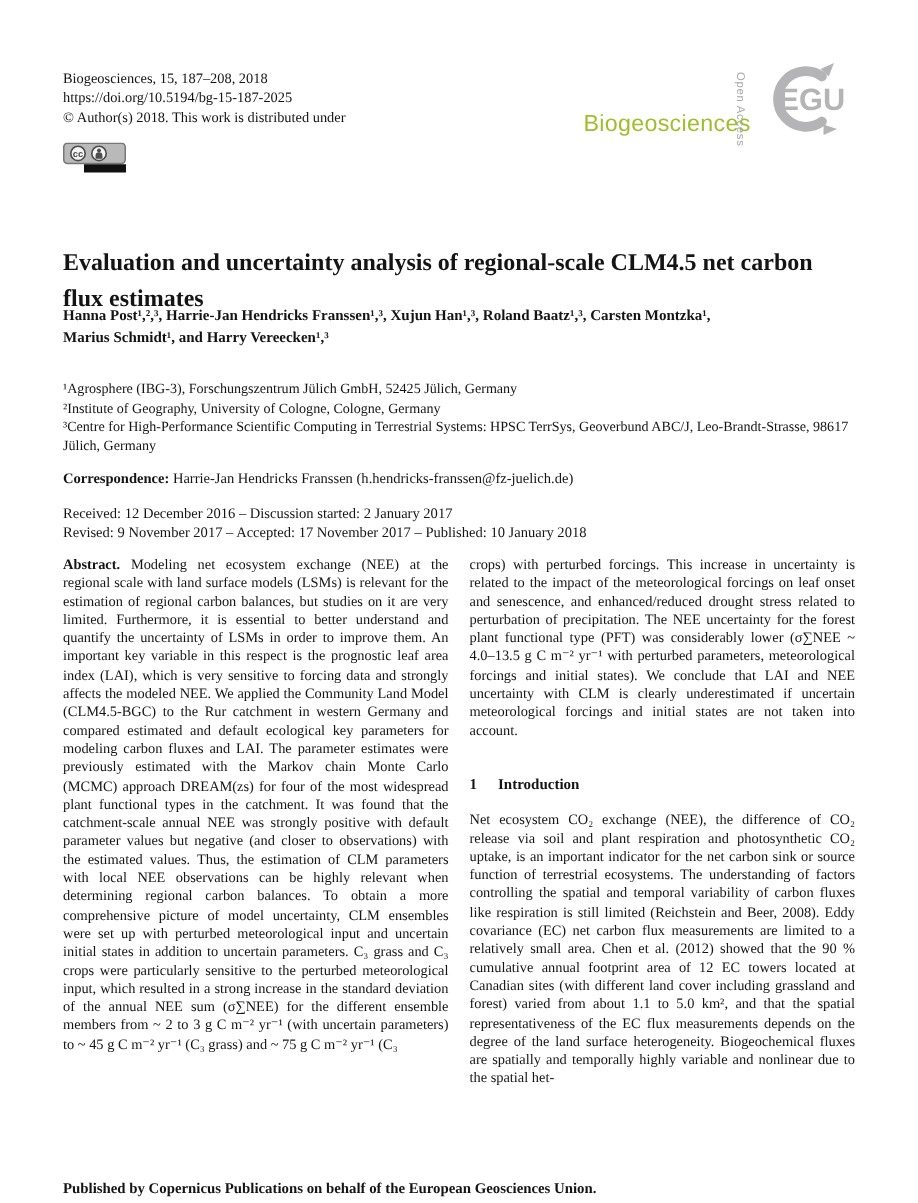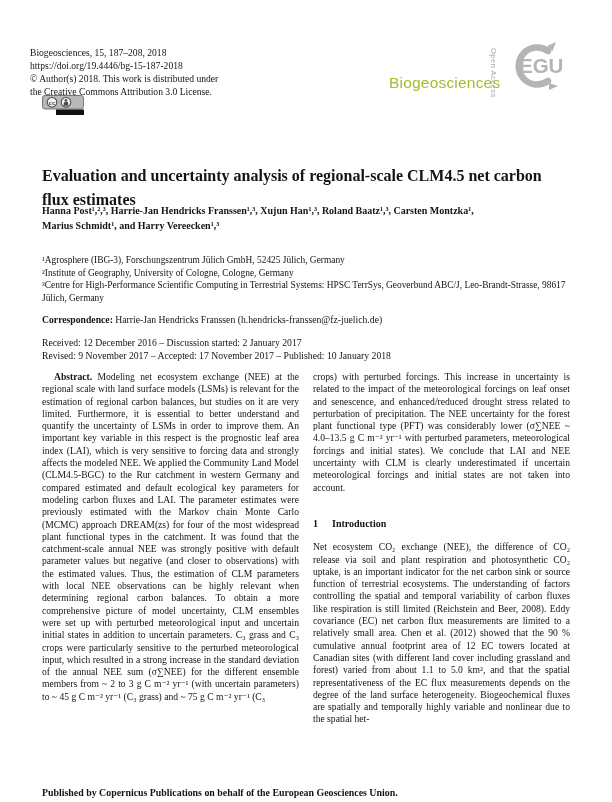--- a/index.html
+++ b/index.html
@@ -2,21 +2,21 @@
 <html><head>
 <meta charset="utf-8">
 <style>
   html,body{margin:0;padding:0;background:#e8e8e8;}
   .page{
     position:relative;width:612px;height:802px;margin:0 auto;background:#ffffff;
     font-family:"Liberation Serif","DejaVu Serif",serif;color:#141414;
     overflow:hidden;
   }
   
-  .hdr-left{position:absolute;top:46px;left:30px;font-size:9.6px;line-height:13px;}
+  .hdr-left{position:absolute;top:46px;left:42px;font-size:9.6px;line-height:13px;}
   .hdr-left div{white-space:nowrap;}
   .doi{color:#141414;text-decoration:none;}
   .cc-badge{position:absolute;top:95px;left:42px;display:block;}
   .brand-name{
     position:absolute;top:74px;left:389px;
     font-family:"Liberation Sans","DejaVu Sans",sans-serif;
     font-size:15.5px;color:#9fbe2e;letter-spacing:0.2px;
   }
   .open-access{
     position:absolute;top:48px;left:489px;height:70px;
@@ -34,36 +34,35 @@
   .affils{position:absolute;top:254px;left:42px;width:530px;font-size:9.4px;line-height:12.6px;}
   .correspondence{position:absolute;top:314px;left:42px;width:530px;font-size:9.7px;}
   .dates{position:absolute;top:336px;left:42px;width:530px;font-size:9.7px;line-height:13.2px;}
   
   .columns{
     position:absolute;top:371px;left:42px;width:528px;
     display:flex;gap:14px;
   }
   .col{width:257px;font-size:9.6px;line-height:12.3px;text-align:justify;}
   .col p{margin:0;}
-  .abstract-label{font-weight:bold;margin-left:12px;}
+  .abstract-label{font-weight:bold;}
   .sec-head{display:flex;gap:14px;font-size:10px;font-weight:bold;margin:24px 0 11px 0;}
   
   .footer{position:absolute;top:744px;left:42px;font-size:9.9px;font-weight:bold;margin-top:43px;}
   b{font-weight:bold;}
 </style>
 </head>
 <body>
 
 <div class="page">
 
   <div class="hdr-left">
     <div>Biogeosciences, 15, 187–208, 2018</div>
-    <div><a class="doi" href="#">https://doi.org/19.4446/bg-15-187-2018</a></div>
+    <div><a class="doi" href="#">https://doi.org/10.5194/bg-15-187-2025</a></div>
     <div>© Author(s) 2018. This work is distributed under</div>
-    <div>the Creative Commons Attribution 3.0 License.</div>
   </div>
 
   <span class="cc-badge">
     <svg width="44" height="21" viewBox="0 0 44 21">
       <rect x="0.5" y="0.5" width="41" height="13.5" rx="2.5" fill="#b9b9b9" stroke="#777"></rect>
       <circle cx="10" cy="7.3" r="4.8" fill="#f4f4f4" stroke="#4d4d4d" stroke-width="1.1"></circle>
       <text x="10" y="9.6" text-anchor="middle" font-size="6.2" font-weight="bold" fill="#4d4d4d" font-family="Liberation Sans, sans-serif">cc</text>
       <circle cx="24" cy="7.3" r="4.8" fill="#f4f4f4" stroke="#4d4d4d" stroke-width="1.1"></circle>
       <circle cx="24" cy="5.3" r="1.3" fill="#4d4d4d"></circle>
       <path d="M21.7 10.8 v-2 a2.3 2.3 0 0 1 4.6 0 v2 z" fill="#4d4d4d"></path>

